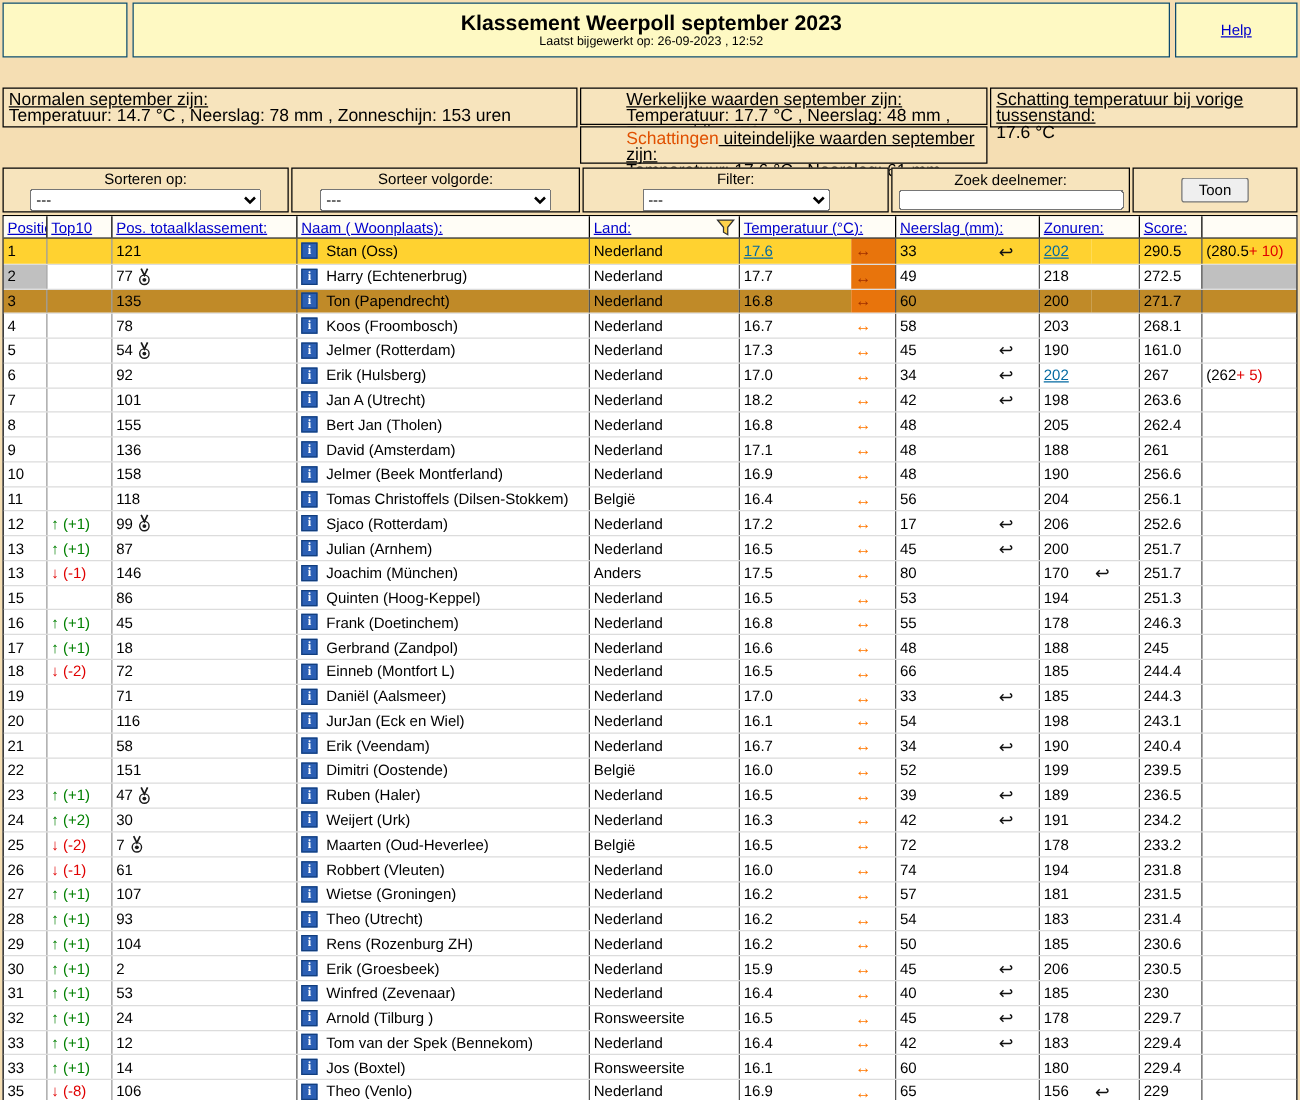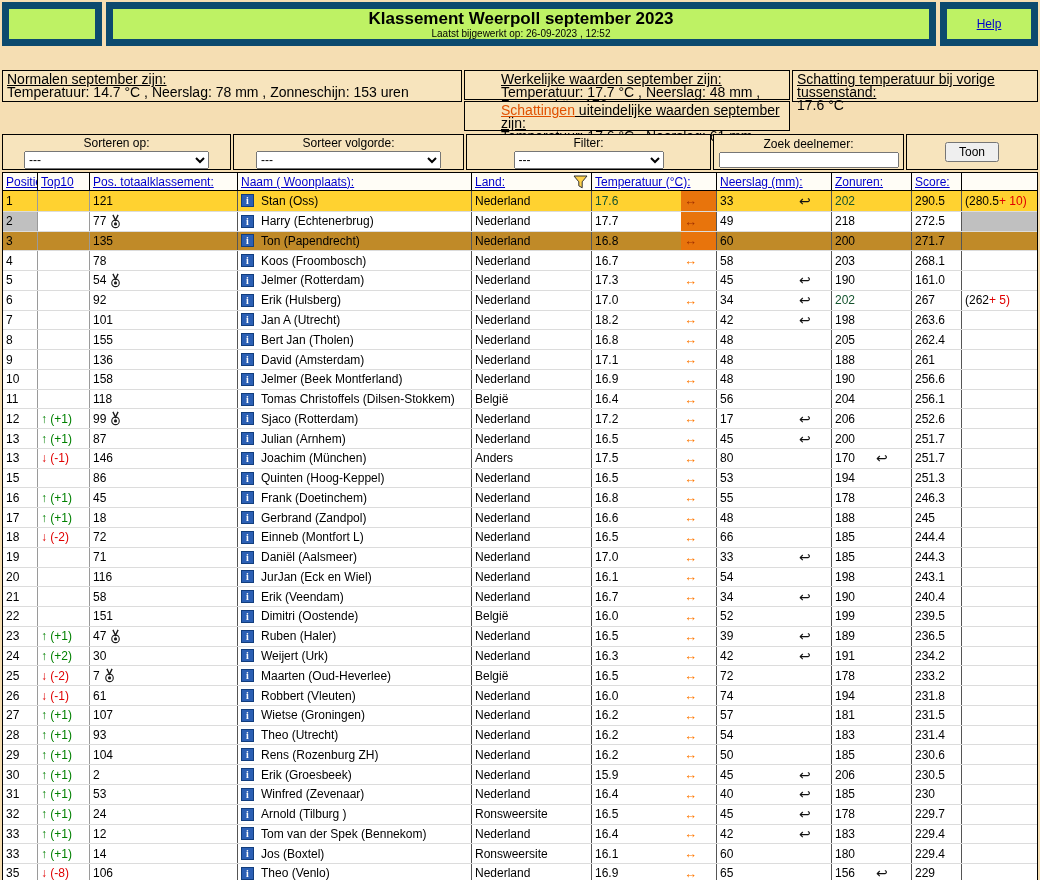--- a/index.html
+++ b/index.html
@@ -8,37 +8,37 @@
     width:1040px; height:880px; overflow:hidden;
     background:#F5DEB3;
     font-family:"Liberation Sans", sans-serif;
     font-size:12px; color:#000;
     padding:2px;
   }
   .wrap { width:1036px; }
 
   
   .topbar { display:flex; gap:4px; height:44px; margin-bottom:24px; }
-  .bx { border:7px solid #0c4a6e; background:#bef264;text-align:right; }
+  .bx { border:1px solid #0c4a6e; background:#fef9c3;text-align:right; }
   .logo-box { width:100px; }
   .title-box { flex:1; display:flex; flex-direction:column; align-items:center; justify-content:center; }
   .title-box .t { font-size:17px; font-weight:bold; line-height:19px; }
   .title-box .st { font-size:10px; line-height:12px; }
   .help-box { width:98px; display:flex; align-items:center; justify-content:center; }
   a.lnk { color:#0000CC; text-decoration:underline; cursor:pointer; }
 
   
   .info-row { display:flex; gap:2px; align-items:flex-start; height:62px; }
   .ibox { border:1px solid #000; padding:2px 4px; font-size:14px; line-height:13px; background:#F7E4BD; }
   .info-left { width:460px; height:32px; }
   .info-mid { width:326px; display:flex; flex-direction:column; gap:1px; }
   .info-mid .ibox { height:30px;padding-left:36px; }
   .info-right { flex:1; height:32px; }
   .ih { text-decoration:underline; }
-  .ih-red { color:#E05000; text-decoration:underline; }
+  .ih-red { color:#E05000; }
 
   
   .controls-row { display:flex; gap:2px; height:36px; margin-top:2px; }
   .cbox { border:1px solid #000; background:#F7E4BD; display:flex; flex-direction:column; align-items:center; justify-content:center; gap:1px; padding:1px; }
   .cb1 { width:229px; } .cb2 { width:231px; } .cb3 { width:245px; } .cb4 { width:191px; } .cb5 { flex:1; justify-content:center; }
   .cbox select { width:185px; font-size:12px; }
   .cb3 select { width:150px; }
   .cbox input[type=text] { width:180px; font-size:12px; height:16px; }
   .toon-btn { font-size:12px; padding:1px 12px; }
 
@@ -62,21 +62,21 @@
   #tbody .c4, #tbody .c5, #tbody .c6, #tbody .c8, #tbody .c10, #tbody .c12, #tbody .c13 { border-left:1px solid #555; }
 
   .hl-gold .cell { background:#FFD230; }
   .hl-bronze .cell { background:#C08A28; }
   .hl-silver .c1, .hl-silver .c13 { background:#C0C0C0; }
   .hl-gold .tarrow, .hl-silver .tarrow, .hl-bronze .tarrow { background:#E8740C; }
   .hl-gold .tarrow .lr, .hl-silver .tarrow .lr, .hl-bronze .tarrow .lr { color:#A03000; }
 
   .mv-up { color:#008000; }
   .mv-down { color:#E00000; }
-  .grn { color:#14532d; }
+  .grn { color:#0369a1;text-decoration:underline; }
   .lr { color:#FF7700; font-weight:bold; font-size:13px; }
   .ret { font-size:14px; line-height:12px; color:#111; }
   .exb { } .exr { color:#E00000; }
   .medal { margin-left:4px; flex:0 0 auto; }
 
   .pic {
     width:13px; height:13px; margin-right:7px; flex:0 0 auto;
     background:#2B5FB4; border:1px solid #123E7E; color:#fff;
     font:bold 10px "Liberation Serif", serif;
     display:inline-flex; align-items:center; justify-content:center;

